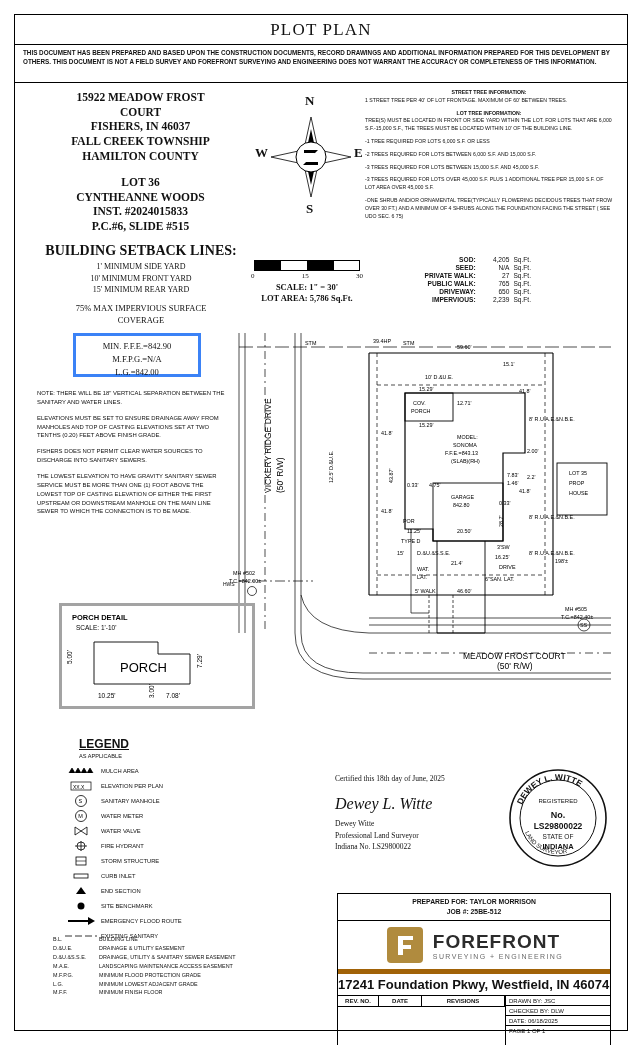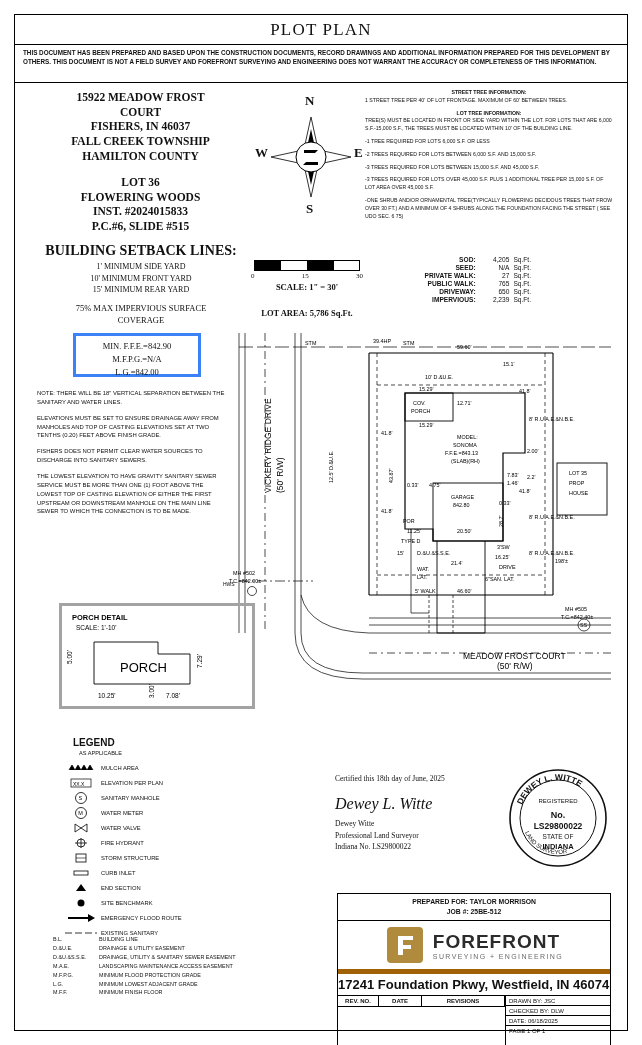--- a/index.html
+++ b/index.html
@@ -25,40 +25,40 @@
   .compass .w{left:2px;top:52px;}
   .compass .e{left:101px;top:52px;}
   
   .scalewrap{position:absolute;left:232px;top:245px;width:120px;text-align:center;font-family:"Liberation Serif",serif;}
   .bar{display:flex;width:104px;height:9px;border:1px solid #000;margin:0 auto;}
   .bar div{flex:1;border-right:1px solid #000;}
   .bar div:last-child{border-right:none;}
   .bar .fill{background:#000;}
   .ticks{display:flex;width:112px;margin:1px auto 0;justify-content:space-between;font-size:7px;}
   .scaletxt{font-size:8.5px;font-weight:bold;margin-top:2px;}
-  .lotarea{font-size:8.5px;font-weight:bold;margin-top:16px;}
+  .lotarea{font-size:8.5px;font-weight:bold;margin-top:1px;}
   
   .rnotes{position:absolute;left:350px;top:74px;width:248px;font-family:"Liberation Sans",sans-serif;font-size:5.2px;line-height:1.5;}
   .rnotes .ctr{text-align:center;font-weight:bold;}
   .rnotes p{margin:0 0 5px 0;}
   
   .areatbl{position:absolute;left:395px;top:240px;width:130px;font-family:"Liberation Sans",sans-serif;font-size:6.6px;}
   .areatbl table{width:100%;border-collapse:collapse;}
   .areatbl td{padding:0.5px 2px;}
   .areatbl td.k{text-align:right;font-weight:bold;width:52%;}
   .areatbl td.v{text-align:right;width:26%;}
   .areatbl td.u{text-align:left;width:22%;}
   
   .plan{position:absolute;left:18px;top:318px;width:578px;height:390px;}
   .plan svg{position:absolute;left:0;top:0;}
   
   .porchdet{position:absolute;left:44px;top:588px;width:190px;height:100px;border:3px solid #a3a3a3;}
   
   .legend{position:absolute;left:46px;top:722px;width:260px;font-family:"Liberation Sans",sans-serif;font-size:6px;}
-  .legend .hd{font-weight:bold;font-size:10px;margin-left:12px;}
+  .legend .hd{font-weight:bold;text-decoration:underline;font-size:12px;margin-left:18px;}
   .legend .sub{font-size:5.6px;margin:2px 0 4px 18px;}
   .lrow{display:flex;align-items:center;height:15px;}
   .lrow .sym{width:40px;display:flex;justify-content:center;align-items:center;}
   .lrow .txt{font-size:5.8px;}
   .abbr{position:absolute;left:38px;top:920px;width:250px;font-family:"Liberation Sans",sans-serif;font-size:5.4px;line-height:1.65;}
   .abbr .r{display:flex;}
   .abbr .a{width:46px;}
   
   .cert{position:absolute;left:320px;top:758px;width:180px;font-size:7.5px;line-height:1.5;}
   .cert .sig{font-family:"Liberation Serif",serif;font-style:italic;font-size:16px;margin:8px 0 2px 0;}
@@ -92,21 +92,21 @@
   <div class="addr">
     <div>15922 MEADOW FROST</div>
     <div>COURT</div>
     <div>FISHERS, IN 46037</div>
     <div>FALL CREEK TOWNSHIP</div>
     <div>HAMILTON COUNTY</div>
   </div>
 
   <div class="lotblock">
     <div>LOT 36</div>
-    <div>FLOWERING WOODS</div>
+    <div>CYNTHEANNE WOODS</div>
     <div>INST. #2024015833</div>
     <div>P.C.#6, SLIDE #515</div>
   </div>
 
   <div class="setback">
     <div class="hd">BUILDING SETBACK LINES:</div>
     <div>1' MINIMUM SIDE YARD</div>
     <div>10' MINIMUM FRONT YARD</div>
     <div>15' MINIMUM REAR YARD</div>
   </div>

